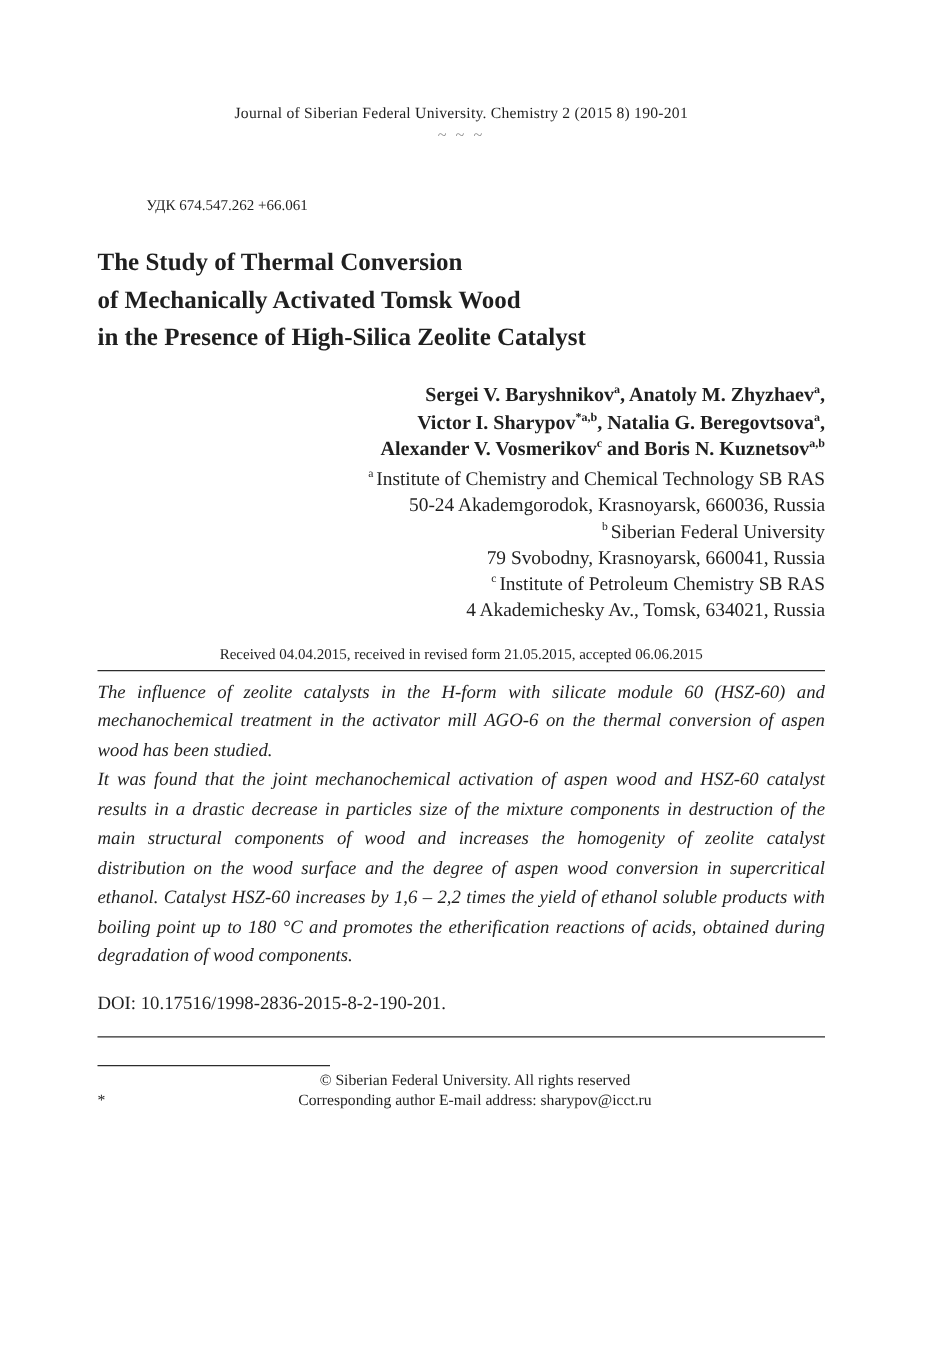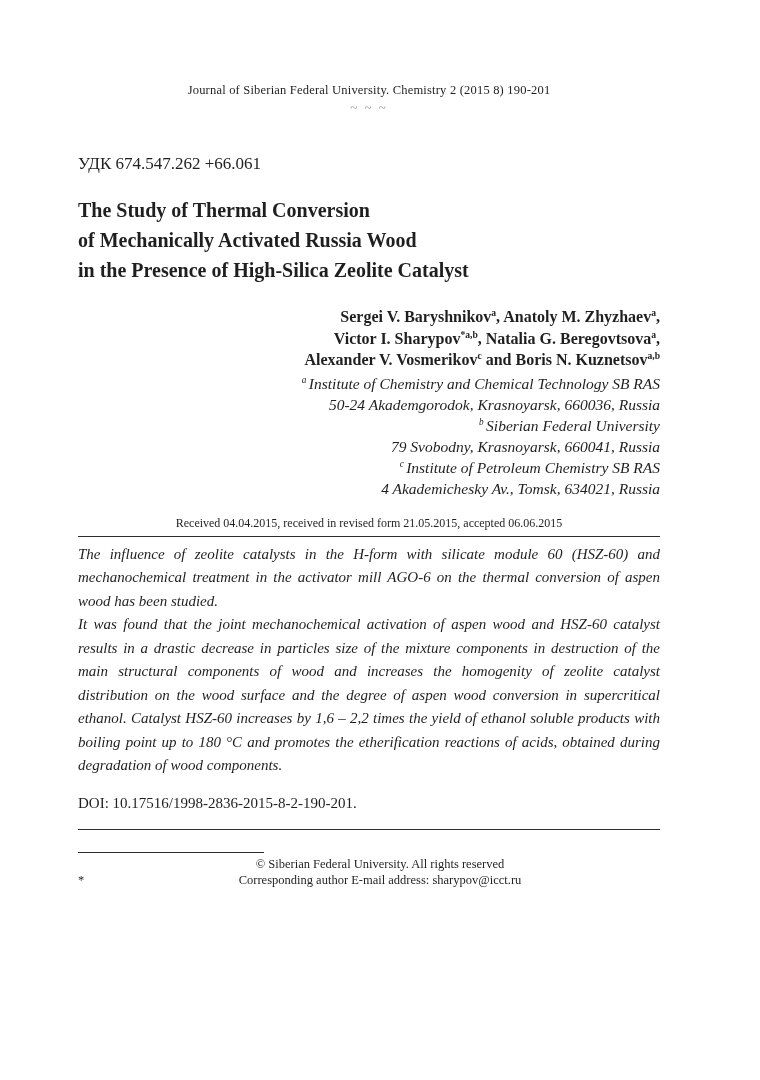--- a/index.html
+++ b/index.html
@@ -32,41 +32,41 @@
   .ornament {
     text-align: center;
     font-size: 13px;
     line-height: 14px;
     margin-top: 3px;
     color: #8f8f8f;
     letter-spacing: 2px;
   }
   .udk {
     margin-top: 40px;
-    font-size: 17px;
+    font-size: 12px;
     line-height: 18px;
+    margin-left: 39px;
   }
   .title {
     margin: 22px 0 0 0;
     font-size: 20px;
     font-weight: bold;
     line-height: 30px;
   }
   .title-line { display: block; }
   .authors {
     margin-top: 21px;
     text-align: right;
     font-size: 16px;
     font-weight: bold;
     line-height: 21.5px;
   }
   .author-line { display: block; }
   .affiliations {
     text-align: right;
-    font-style: italic;
     font-size: 15.5px;
     line-height: 21px;
     margin-top: 2px;
   }
   .affiliation-line { display: block; }
   sup {
     font-size: 0.6em;
     line-height: 0;
     vertical-align: super;
   }
@@ -143,21 +143,21 @@
   <div class="content">
 
     <div class="journal-header">Journal of Siberian Federal University. Chemistry 2 (2015 8) 190-201</div>
 
     <div class="ornament">~ ~ ~</div>
 
     <div class="udk">УДК 674.547.262 +66.061</div>
 
     <h1 class="title">
       <span class="title-line">The Study of Thermal Conversion</span>
-      <span class="title-line">of Mechanically Activated Russia Wood</span>
+      <span class="title-line">of Mechanically Activated Tomsk Wood</span>
       <span class="title-line">in the Presence of High-Silica Zeolite Catalyst</span>
     </h1>
 
     <div class="authors">
       <span class="author-line"><span>Sergei V. Baryshnikov</span><sup>a</sup><span>, Anatoly M. Zhyzhaev</span><sup>a</sup><span>,</span></span>
       <span class="author-line"><span>Victor I. Sharypov</span><sup>*a,b</sup><span>, Natalia G. Beregovtsova</span><sup>a</sup><span>,</span></span>
       <span class="author-line"><span>Alexander V. Vosmerikov</span><sup>c</sup><span> and Boris N. Kuznetsov</span><sup>a,b</sup></span>
     </div>
 
     <div class="affiliations">

